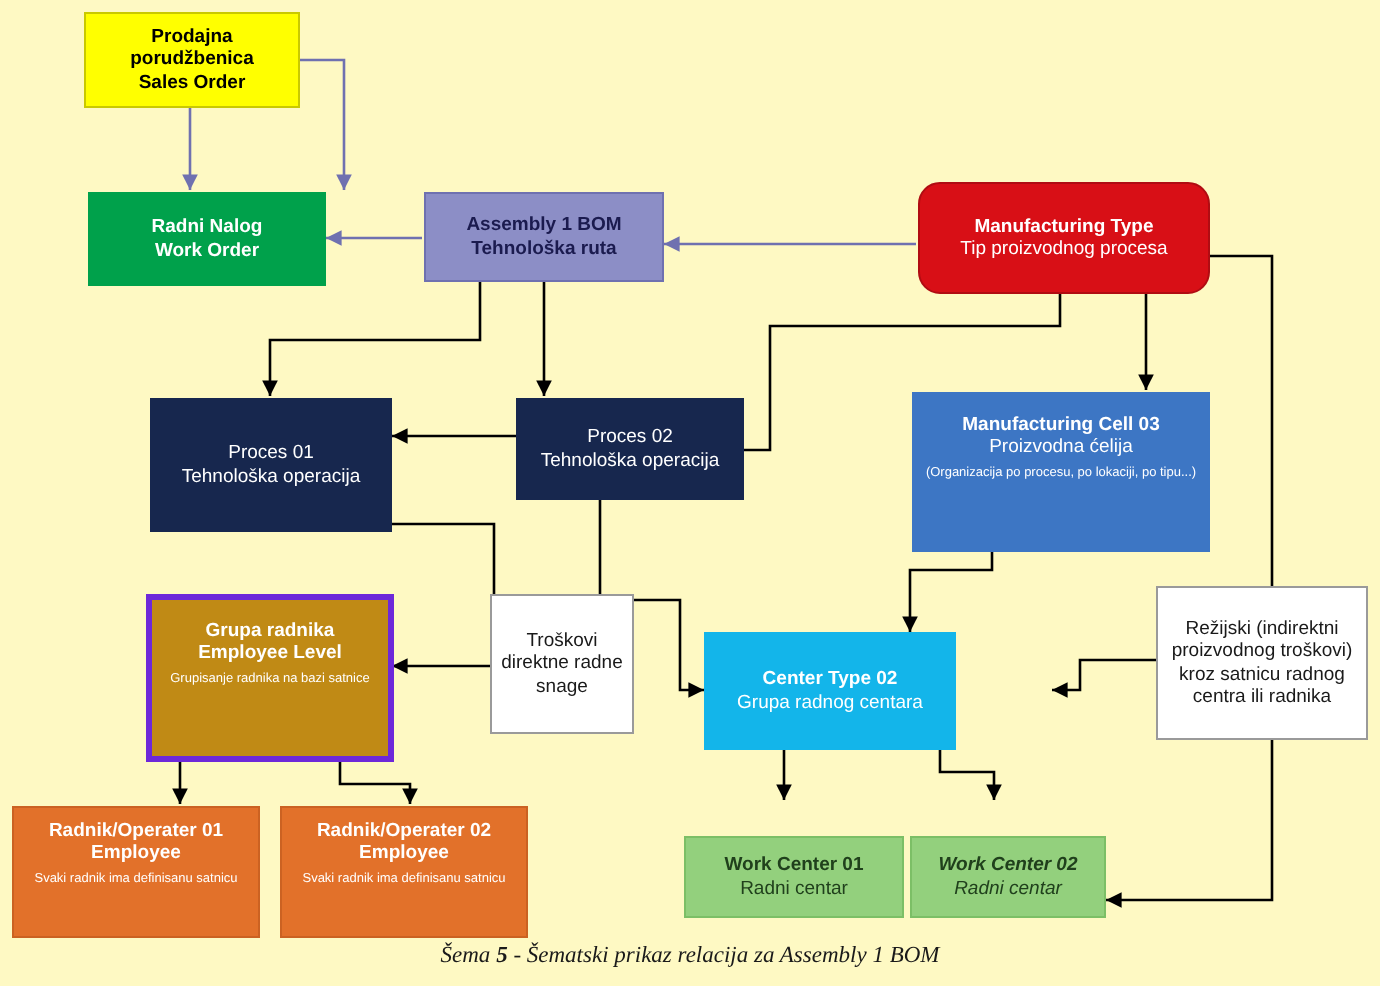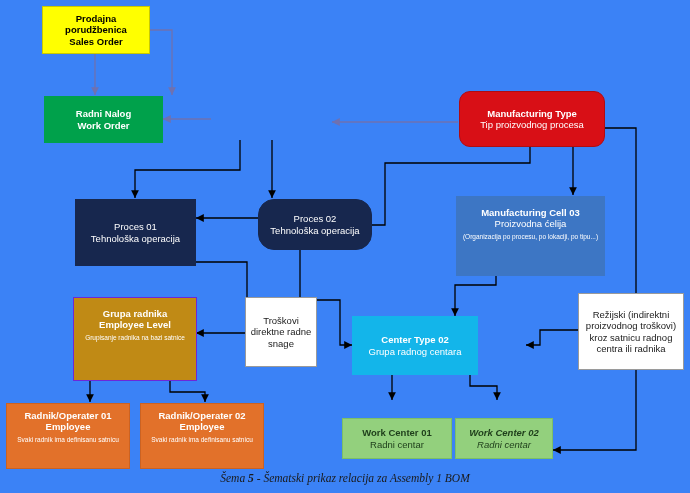--- a/index.html
+++ b/index.html
@@ -8,21 +8,21 @@
     background: #ffffff;
   }
   body {
     font-family: "Liberation Sans", sans-serif;
   }
   #canvas {
     position: relative;
     width: 690px;
     height: 493px;
     overflow: hidden;
-    background: #3b82f6;
+    background: #fef9c3;
   }
   svg.edges {
     position: absolute;
     left: 0;
     top: 0;
     width: 690px;
     height: 493px;
     pointer-events: none;
   }
   .node {
@@ -49,21 +49,21 @@
     line-height: 1.2;
   }
   
   .n-yellow { background: #ffff00; color: #000000; border: 1px solid #c9c900; }
   .n-green  { background: #00a14b; color: #ffffff; border: 1px solid #00a14b; }
   .n-purple { background: #8c8ec6; color: #1b1b4f; border: 1px solid #6f71b0; }
   .n-red    { background: #d80f16; color: #ffffff; border: 1px solid #b00c12; }
   .n-navy   { background: #17274e; color: #ffffff; border: 1px solid #17274e; }
   .n-blue   { background: #3d76c4; color: #ffffff; border: 1px solid #3d76c4; }
   .n-cyan   { background: #13b5ea; color: #ffffff; border: 1px solid #13b5ea; }
-  .n-gold   { background: #c08a15; color: #ffffff; border: 1px solid #6d28d9; }
+  .n-gold   { background: #c08a15; color: #ffffff; border: 3px solid #6d28d9; }
   .n-orange { background: #e2712a; color: #ffffff; border: 1px solid #cb6222; }
   .n-ltgreen{ background: #93d07d; color: #20401c; border: 1px solid #7cbf66; }
   .n-white  { background: #ffffff; color: #1a1a1a; border: 1px solid #9a9a9a; }
   .n-white .t1, .n-white .t2 { font-weight: normal; }
 
   .caption {
     position: absolute;
     left: 0;
     top: 472px;
     width: 690px;
@@ -143,32 +143,36 @@
     <div class="t1">Prodajna</div>
     <div class="t1">porudžbenica</div>
     <div class="t1">Sales Order</div>
   </div>
 
   <div class="node n-green" style="left:44px; top:96px; width:119px; height:47px;">
     <div class="t1">Radni Nalog</div>
     <div class="t1">Work Order</div>
   </div>
 
+  <div class="node n-purple" style="left:212px; top:96px; width:120px; height:45px;">
+    <div class="t1">Assembly 1 BOM</div>
+    <div class="t1">Tehnološka ruta</div>
+  </div>
 
   <div class="node n-red" style="left:459px; top:91px; width:146px; height:56px;border-radius:11px;">
     <div class="t1">Manufacturing Type</div>
     <div class="t2">Tip proizvodnog procesa</div>
   </div>
 
   <div class="node n-navy" style="left:75px; top:199px; width:121px; height:67px;">
     <div class="t2">Proces 01</div>
     <div class="t2">Tehnološka operacija</div>
   </div>
 
-  <div class="node n-navy" style="left:258px; top:199px; width:114px; height:51px;border-radius:16px;">
+  <div class="node n-navy" style="left:258px; top:199px; width:114px; height:51px;">
     <div class="t2">Proces 02</div>
     <div class="t2">Tehnološka operacija</div>
   </div>
 
   <div class="node n-blue" style="left:456px; top:196px; width:149px; height:80px; justify-content:flex-start; padding-top:10px;">
     <div class="t1">Manufacturing Cell 03</div>
     <div class="t2">Proizvodna ćelija</div>
     <div class="t3">(Organizacija po procesu, po lokaciji, po tipu...)</div>
   </div>
 

